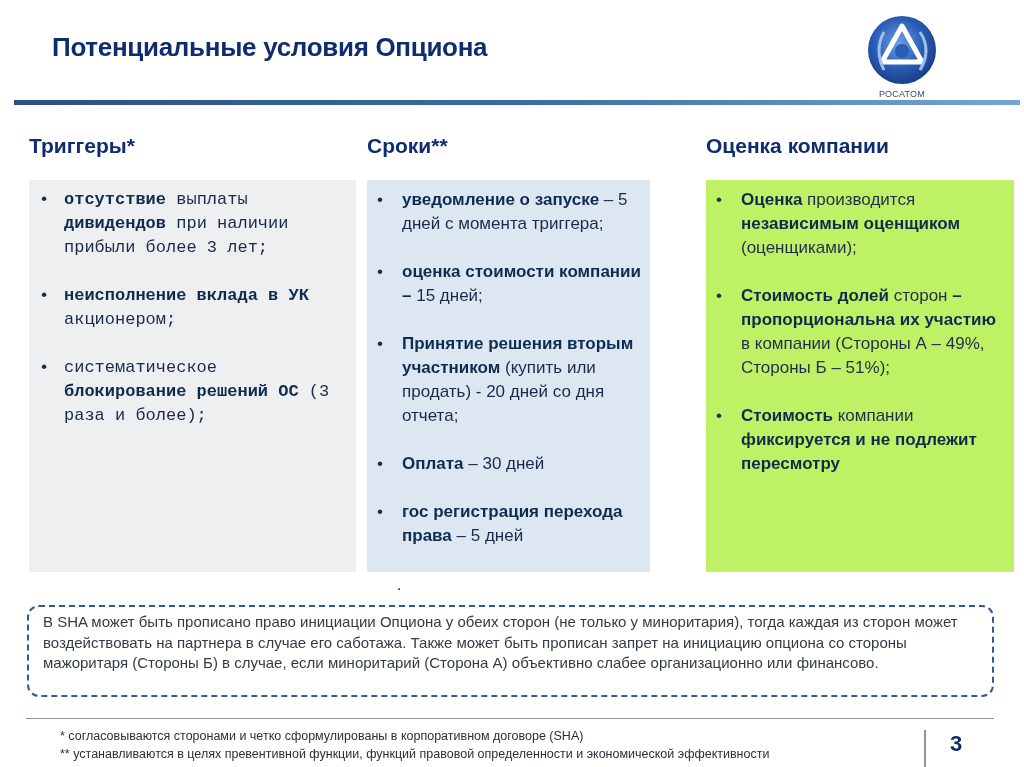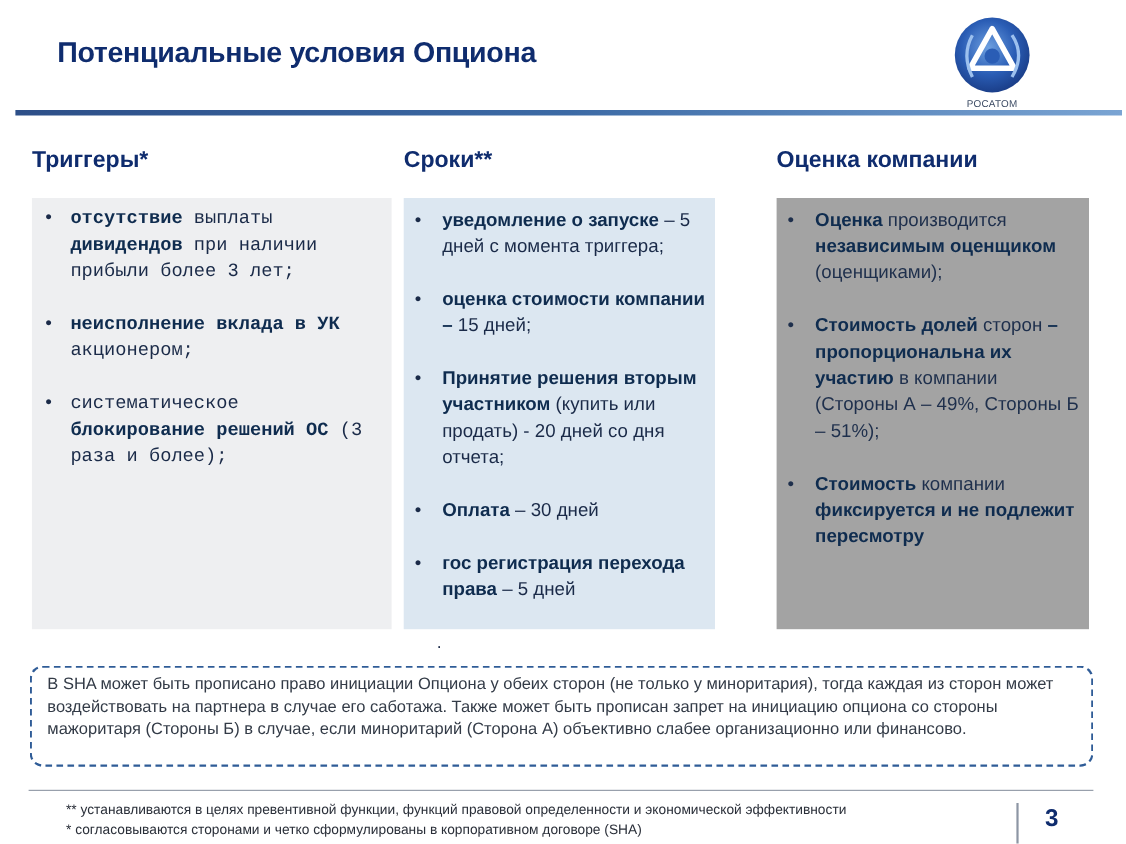--- a/index.html
+++ b/index.html
@@ -25,21 +25,21 @@
   .col-title {
     position:absolute; top:134px; font-size:21px; font-weight:bold; color:#0f2c6e;
     text-align:left;
   }
   .box {
     position:absolute; top:180px; box-sizing:border-box;
     padding:8px 8px 0 8px;
   }
   .box-1 { left:29px; width:327px; height:392px; background:#eeeff1;font-family:Liberation Mono, monospace; }
   .box-2 { left:367px; width:283px; height:392px; background:#dce7f1; }
-  .box-3 { left:706px; width:284px; height:392px; background:#a3a3a3; }
+  .box-3 { left:706px; width:308px; height:392px; background:#bef264; }
   ul { list-style:none; margin:0; padding:0; }
   li {
     position:relative; padding-left:27px;
     font-size:17px; line-height:24px; color:#1a2a48;
     margin-bottom:24px;
   }
   li::before {
     content:"•"; position:absolute; left:2px; top:0; font-size:17px;
   }
   li b { font-weight:bold; color:#0f2c4f; }
@@ -111,17 +111,17 @@
       <li><b>Оценка</b><span> производится </span><b>независимым оценщиком</b><span> (оценщиками);</span></li>
       <li><b>Стоимость долей</b><span> сторон </span><b>– пропорциональна их участию</b><span> в компании (Стороны А – 49%, Стороны Б – 51%);</span></li>
       <li><b>Стоимость</b><span> компании </span><b>фиксируется и не подлежит пересмотру</b></li>
     </ul>
 </div>
 
 <div class="note">В SHA может быть прописано право инициации Опциона у обеих сторон (не только у миноритария), тогда каждая из сторон может воздействовать на партнера в случае его саботажа. Также может быть прописан запрет на инициацию опциона со стороны мажоритаря (Стороны Б) в случае, если миноритарий (Сторона А) объективно слабее организационно или финансово.</div>
 
 <div class="footer-rule"></div>
 <div class="footnotes">
+  <div>*  согласовываются сторонами и четко сформулированы в корпоративном договоре (SHA)</div>
   <div>** устанавливаются в целях превентивной функции, функций правовой определенности и экономической эффективности</div>
-  <div>*  согласовываются сторонами и четко сформулированы в корпоративном договоре (SHA)</div>
 </div>
 <div class="page-sep"></div>
 <div class="page-num">3</div>
 
 </body></html>

